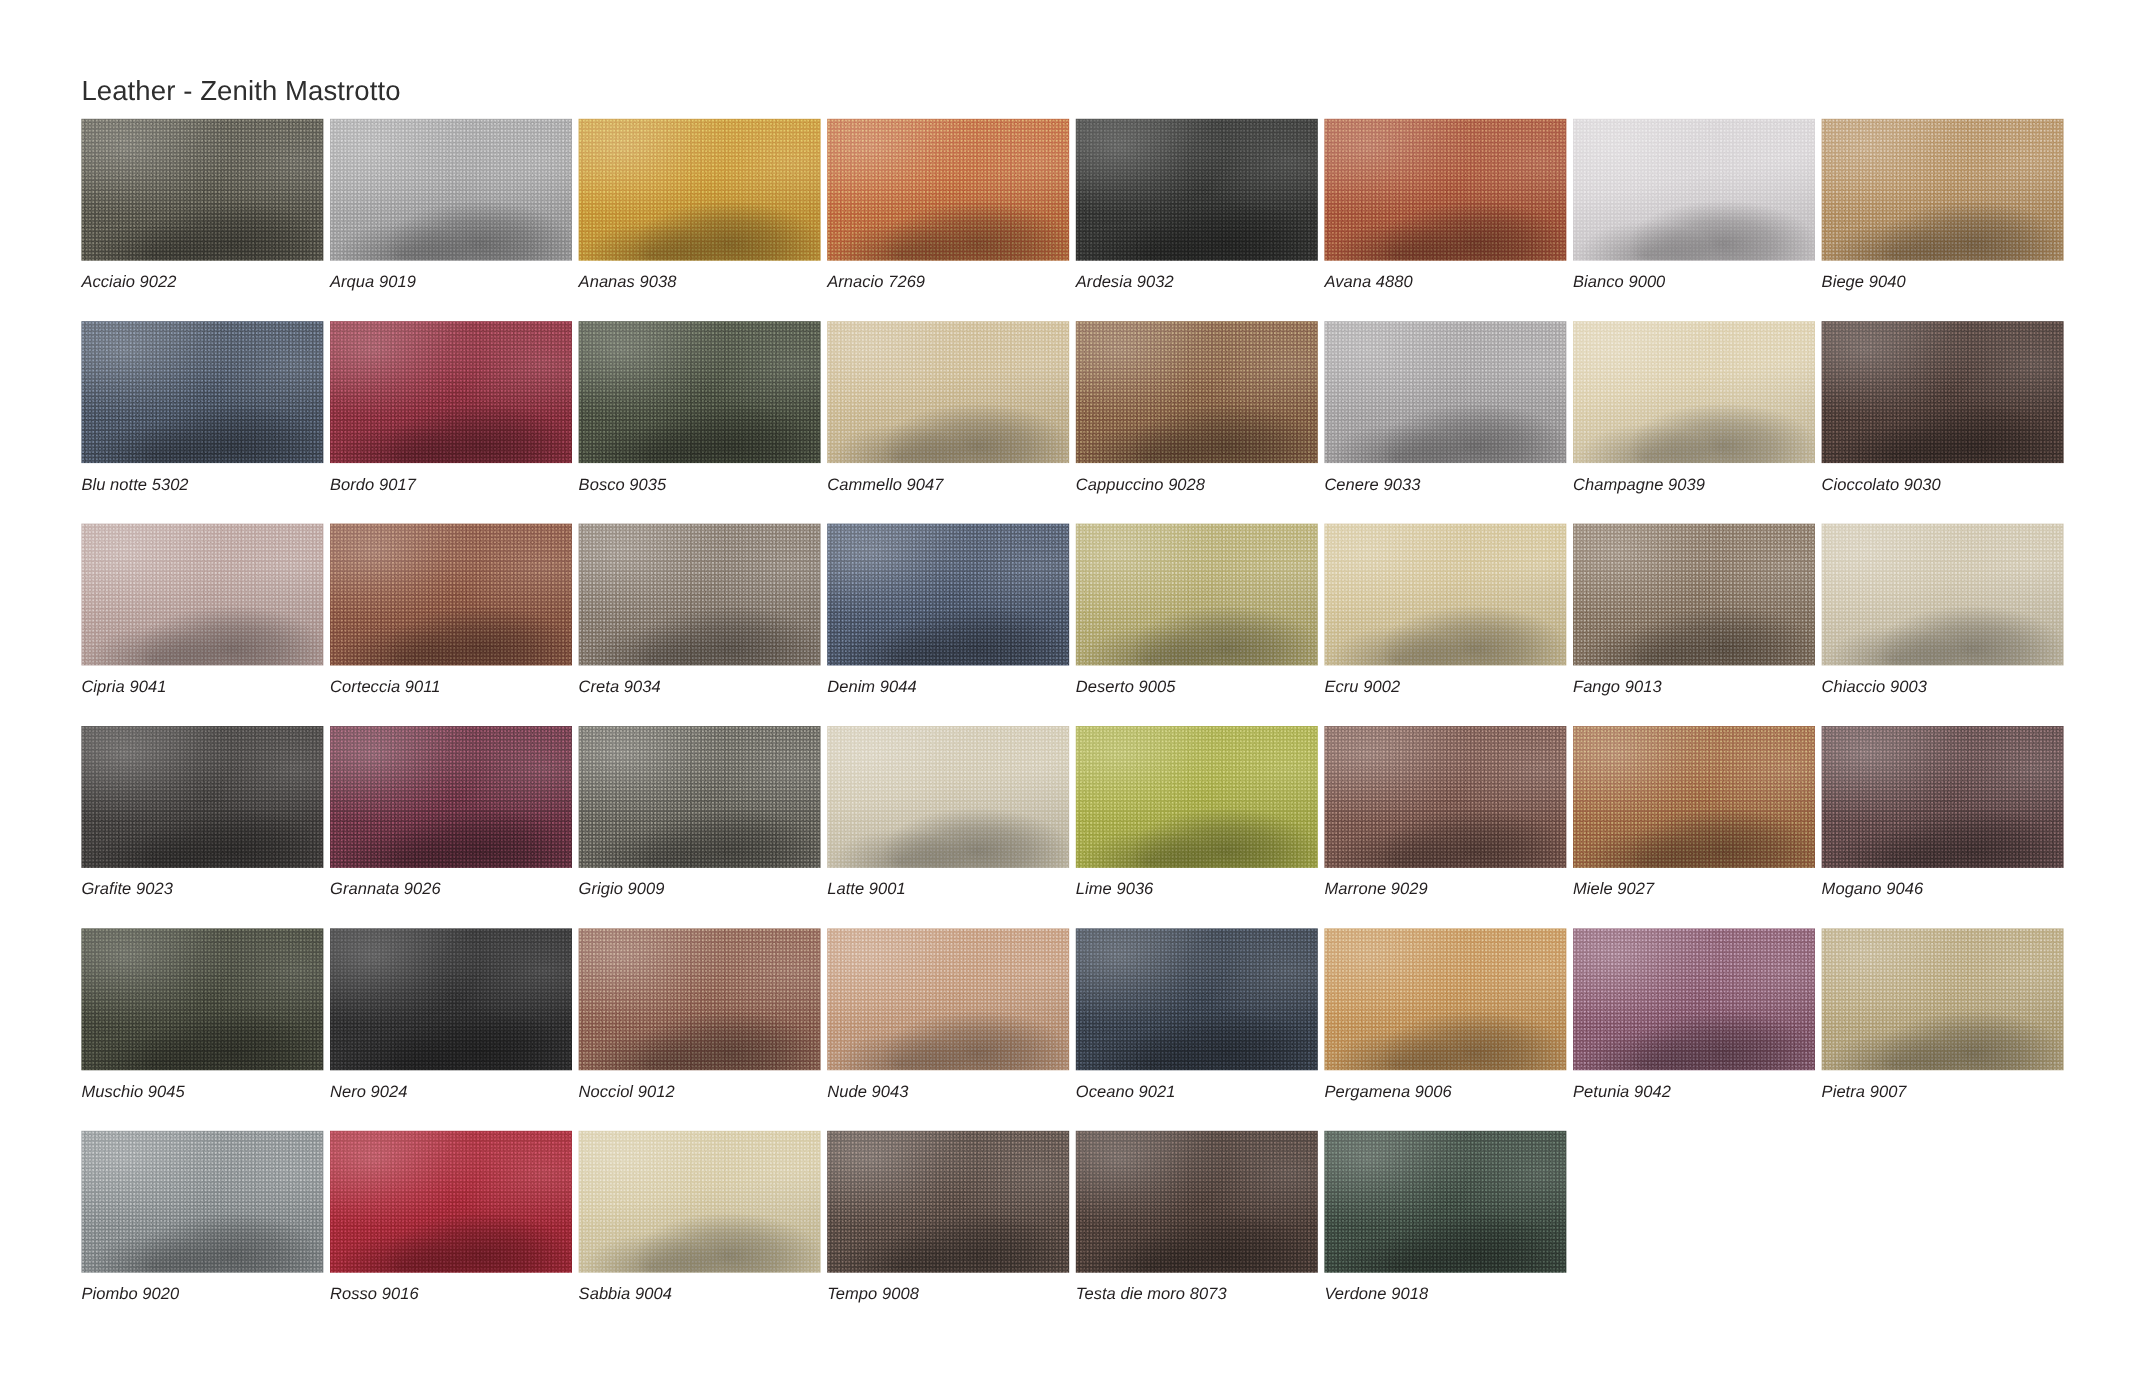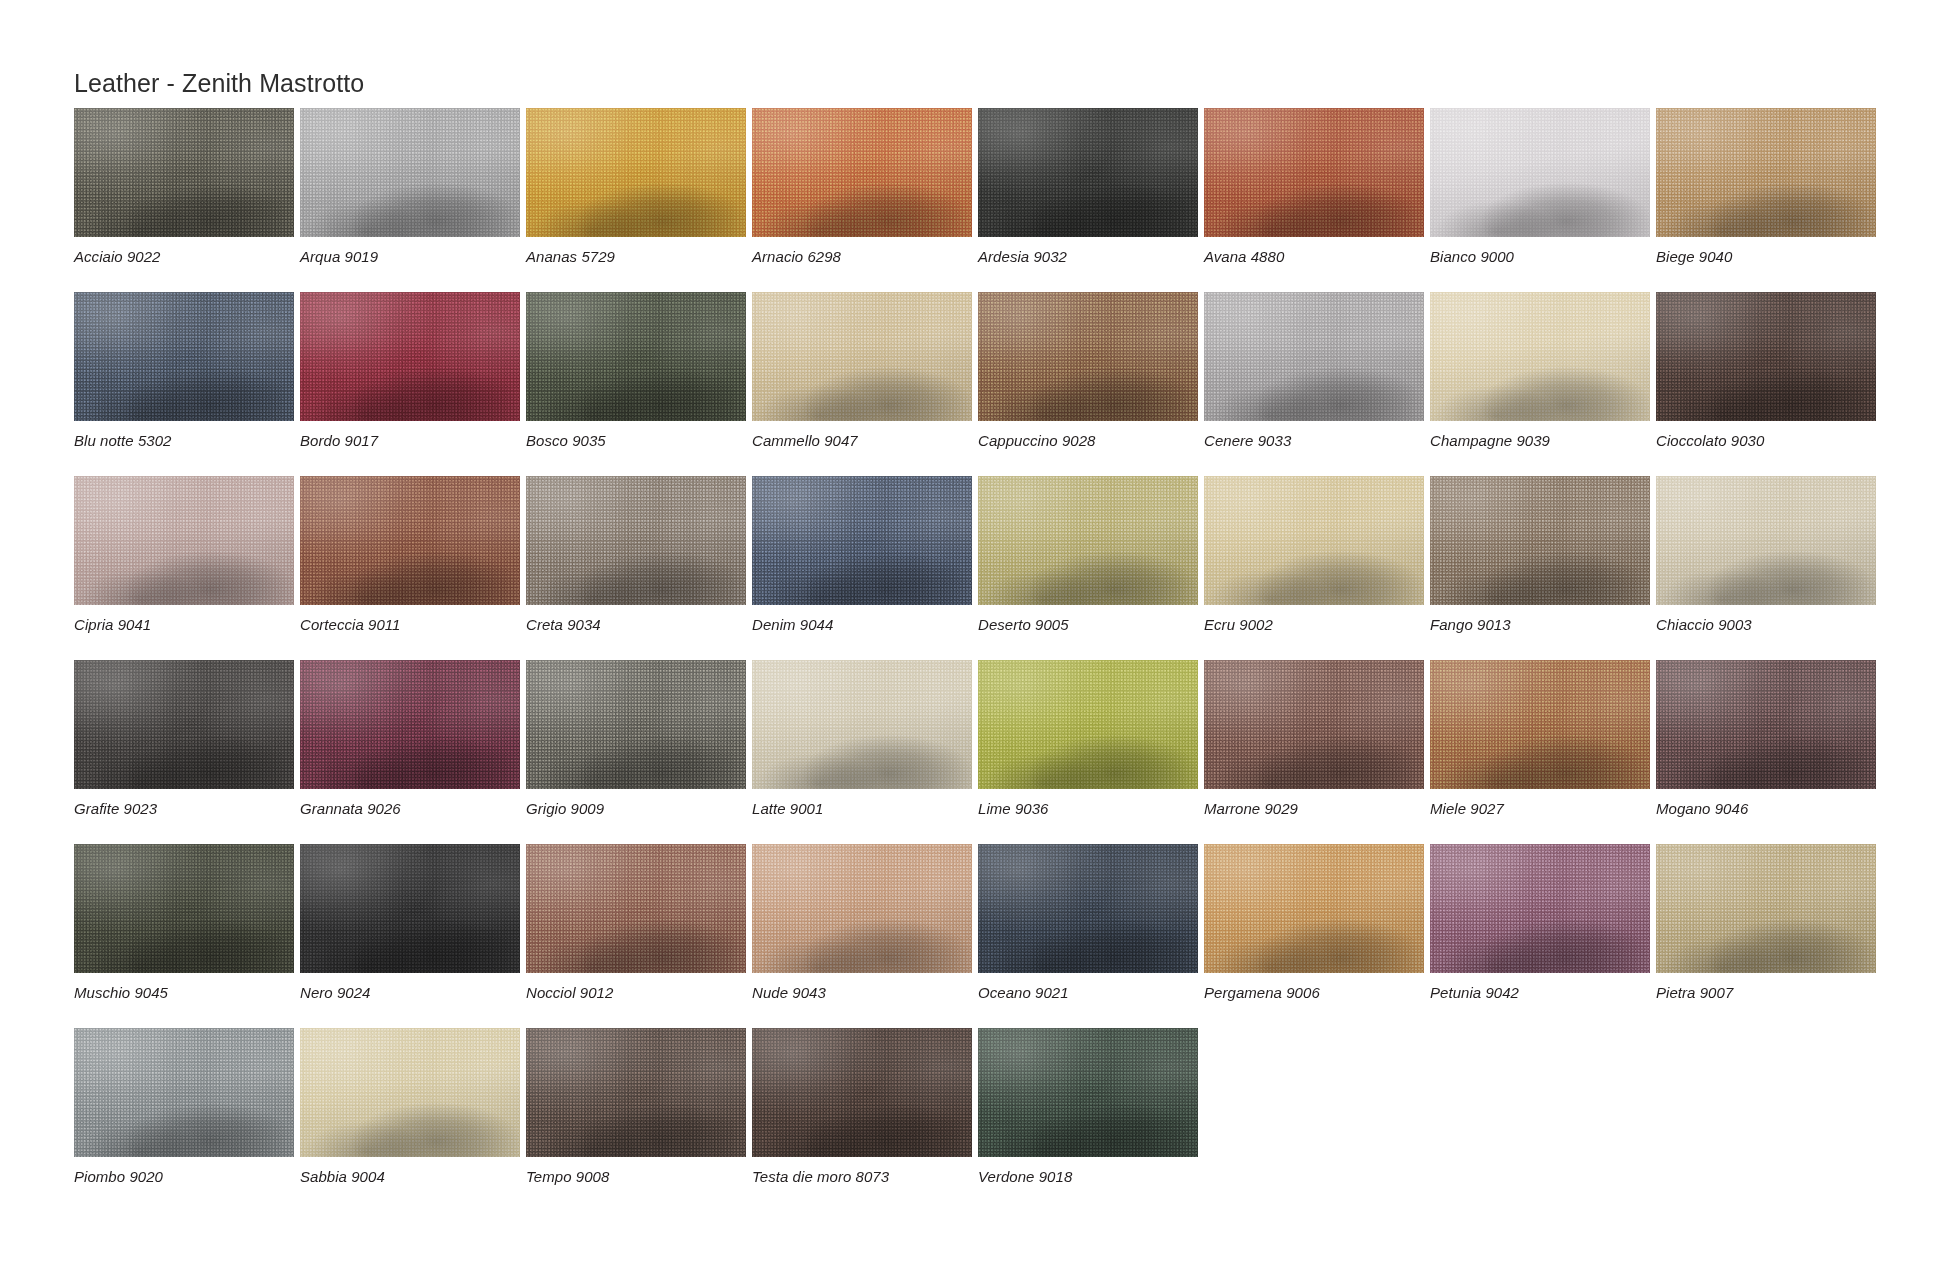--- a/index.html
+++ b/index.html
@@ -119,25 +119,25 @@
       <div class="swatch-cell">
         <div class="swatch-tile" style="background-color: rgb(108, 106, 94); background-position: 0px 0px;"></div>
         <div class="swatch-label">Acciaio 9022</div>
       </div>
       <div class="swatch-cell">
         <div class="swatch-tile" style="background-color: rgb(179, 179, 180); background-position: 7px 5px;"></div>
         <div class="swatch-label">Arqua 9019</div>
       </div>
       <div class="swatch-cell">
         <div class="swatch-tile" style="background-color: rgb(210, 168, 70); background-position: 1px 10px;"></div>
-        <div class="swatch-label">Ananas 5729</div>
+        <div class="swatch-label">Ananas 9038</div>
       </div>
       <div class="swatch-cell">
         <div class="swatch-tile" style="background-color: rgb(204, 132, 81); background-position: 8px 4px;"></div>
-        <div class="swatch-label">Arnacio 6298</div>
+        <div class="swatch-label">Arnacio 7269</div>
       </div>
       <div class="swatch-cell">
         <div class="swatch-tile" style="background-color: rgb(64, 65, 63); background-position: 2px 9px;"></div>
         <div class="swatch-label">Ardesia 9032</div>
       </div>
       <div class="swatch-cell">
         <div class="swatch-tile" style="background-color: rgb(183, 107, 75); background-position: 9px 3px;"></div>
         <div class="swatch-label">Avana 4880</div>
       </div>
       <div class="swatch-cell">
@@ -274,20 +274,24 @@
       </div>
       <div class="swatch-cell">
         <div class="swatch-tile" style="background-color: rgb(196, 182, 148); background-position: 7px 2px;"></div>
         <div class="swatch-label">Pietra 9007</div>
       </div>
       <div class="swatch-cell">
         <div class="swatch-tile" style="background-color: rgb(155, 160, 162); background-position: 1px 7px;"></div>
         <div class="swatch-label">Piombo 9020</div>
       </div>
       <div class="swatch-cell">
+        <div class="swatch-tile" style="background-color: rgb(178, 50, 67); background-position: 8px 1px;"></div>
+        <div class="swatch-label">Rosso 9016</div>
+      </div>
+      <div class="swatch-cell">
         <div class="swatch-tile" style="background-color: rgb(221, 211, 180); background-position: 2px 6px;"></div>
         <div class="swatch-label">Sabbia 9004</div>
       </div>
       <div class="swatch-cell">
         <div class="swatch-tile" style="background-color: rgb(107, 91, 83); background-position: 9px 0px;"></div>
         <div class="swatch-label">Tempo 9008</div>
       </div>
       <div class="swatch-cell">
         <div class="swatch-tile" style="background-color: rgb(93, 76, 69); background-position: 3px 5px;"></div>
         <div class="swatch-label">Testa die moro 8073</div>

